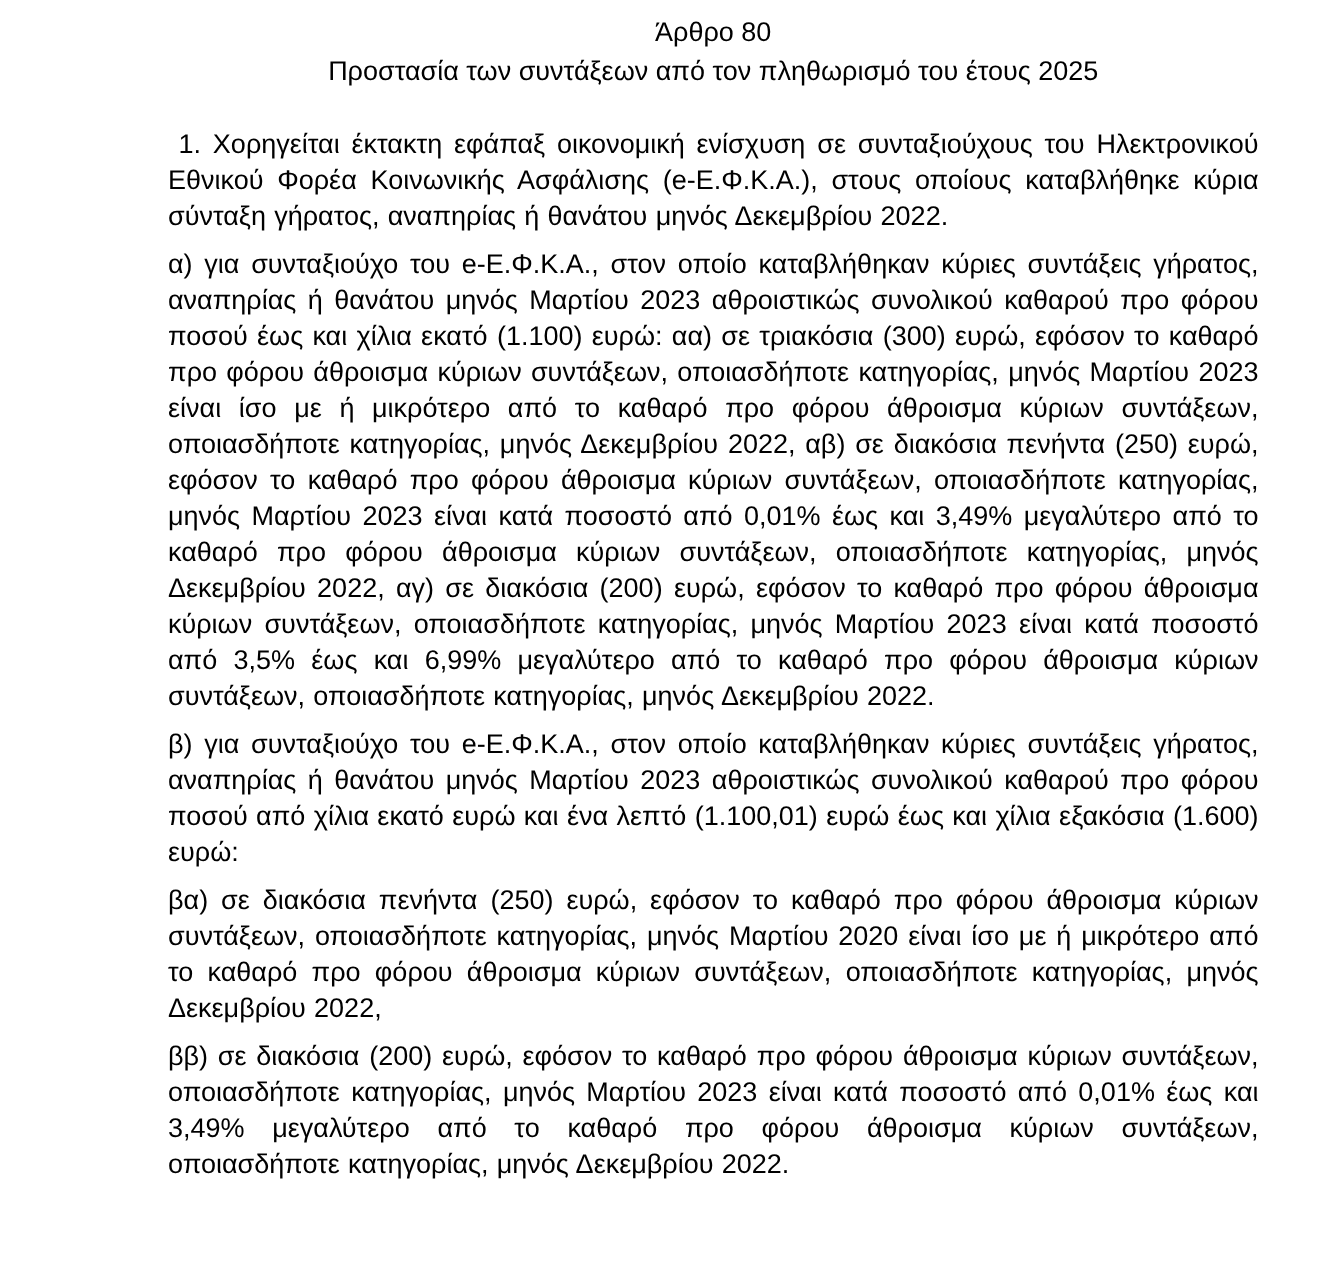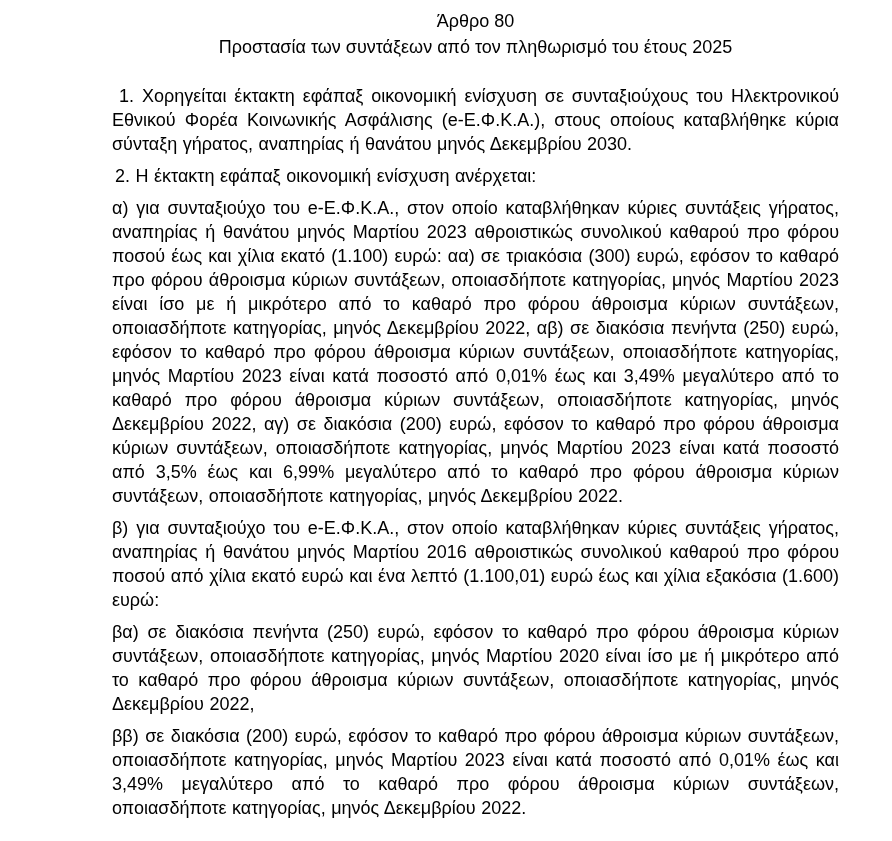--- a/index.html
+++ b/index.html
@@ -52,21 +52,20 @@
 <body>
 
 <div class="page">
 
   <div class="doc-header">
     <div class="line">Άρθρο 80</div>
     <div class="line">Προστασία των συντάξεων από τον πληθωρισμό του έτους 2025</div>
   </div>
 
   <div class="doc-body">
-    <p class="indent-num">1. Χορηγείται έκτακτη εφάπαξ οικονομική ενίσχυση σε συνταξιούχους του Ηλεκτρονικού Εθνικού Φορέα Κοινωνικής Ασφάλισης (e-Ε.Φ.Κ.Α.), στους οποίους καταβλήθηκε κύρια σύνταξη γήρατος, αναπηρίας ή θανάτου μηνός Δεκεμβρίου 2030.</p>
-    <p class="indent-sm">2. Η έκτακτη εφάπαξ οικονομική ενίσχυση ανέρχεται:</p>
+    <p class="indent-num">1. Χορηγείται έκτακτη εφάπαξ οικονομική ενίσχυση σε συνταξιούχους του Ηλεκτρονικού Εθνικού Φορέα Κοινωνικής Ασφάλισης (e-Ε.Φ.Κ.Α.), στους οποίους καταβλήθηκε κύρια σύνταξη γήρατος, αναπηρίας ή θανάτου μηνός Δεκεμβρίου 2022.</p>
     <p>α) για συνταξιούχο του e-Ε.Φ.Κ.Α., στον οποίο καταβλήθηκαν κύριες συντάξεις γήρατος, αναπηρίας ή θανάτου μηνός Μαρτίου 2023 αθροιστικώς συνολικού καθαρού προ φόρου ποσού έως και χίλια εκατό (1.100) ευρώ: αα) σε τριακόσια (300) ευρώ, εφόσον το καθαρό προ φόρου άθροισμα κύριων συντάξεων, οποιασδήποτε κατηγορίας, μηνός Μαρτίου 2023 είναι ίσο με ή μικρότερο από το καθαρό προ φόρου άθροισμα κύριων συντάξεων, οποιασδήποτε κατηγορίας, μηνός Δεκεμβρίου 2022, αβ) σε διακόσια πενήντα (250) ευρώ, εφόσον το καθαρό προ φόρου άθροισμα κύριων συντάξεων, οποιασδήποτε κατηγορίας, μηνός Μαρτίου 2023 είναι κατά ποσοστό από 0,01% έως και 3,49% μεγαλύτερο από το καθαρό προ φόρου άθροισμα κύριων συντάξεων, οποιασδήποτε κατηγορίας, μηνός Δεκεμβρίου 2022, αγ) σε διακόσια (200) ευρώ, εφόσον το καθαρό προ φόρου άθροισμα κύριων συντάξεων, οποιασδήποτε κατηγορίας, μηνός Μαρτίου 2023 είναι κατά ποσοστό από 3,5% έως και 6,99% μεγαλύτερο από το καθαρό προ φόρου άθροισμα κύριων συντάξεων, οποιασδήποτε κατηγορίας, μηνός Δεκεμβρίου 2022.</p>
-    <p>β) για συνταξιούχο του e-Ε.Φ.Κ.Α., στον οποίο καταβλήθηκαν κύριες συντάξεις γήρατος, αναπηρίας ή θανάτου μηνός Μαρτίου 2016 αθροιστικώς συνολικού καθαρού προ φόρου ποσού από χίλια εκατό ευρώ και ένα λεπτό (1.100,01) ευρώ έως και χίλια εξακόσια (1.600) ευρώ:</p>
+    <p>β) για συνταξιούχο του e-Ε.Φ.Κ.Α., στον οποίο καταβλήθηκαν κύριες συντάξεις γήρατος, αναπηρίας ή θανάτου μηνός Μαρτίου 2023 αθροιστικώς συνολικού καθαρού προ φόρου ποσού από χίλια εκατό ευρώ και ένα λεπτό (1.100,01) ευρώ έως και χίλια εξακόσια (1.600) ευρώ:</p>
     <p>βα) σε διακόσια πενήντα (250) ευρώ, εφόσον το καθαρό προ φόρου άθροισμα κύριων συντάξεων, οποιασδήποτε κατηγορίας, μηνός Μαρτίου 2020 είναι ίσο με ή μικρότερο από το καθαρό προ φόρου άθροισμα κύριων συντάξεων, οποιασδήποτε κατηγορίας, μηνός Δεκεμβρίου 2022,</p>
     <p>ββ) σε διακόσια (200) ευρώ, εφόσον το καθαρό προ φόρου άθροισμα κύριων συντάξεων, οποιασδήποτε κατηγορίας, μηνός Μαρτίου 2023 είναι κατά ποσοστό από 0,01% έως και 3,49% μεγαλύτερο από το καθαρό προ φόρου άθροισμα κύριων συντάξεων, οποιασδήποτε κατηγορίας, μηνός Δεκεμβρίου 2022.</p>
   </div>
 
 </div>
 
 </body></html>

